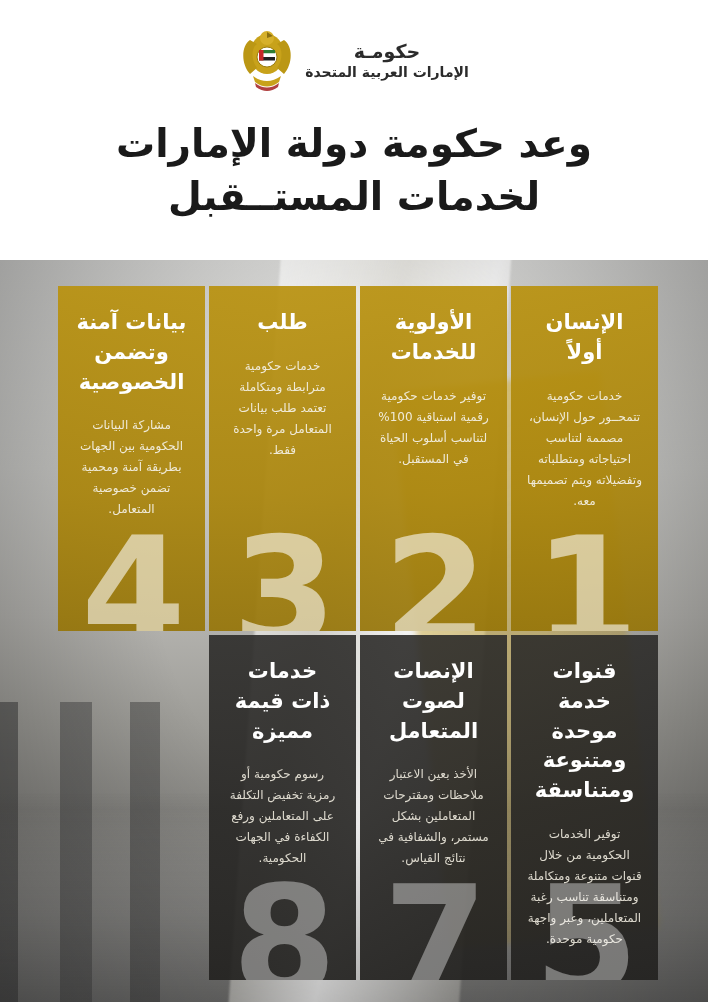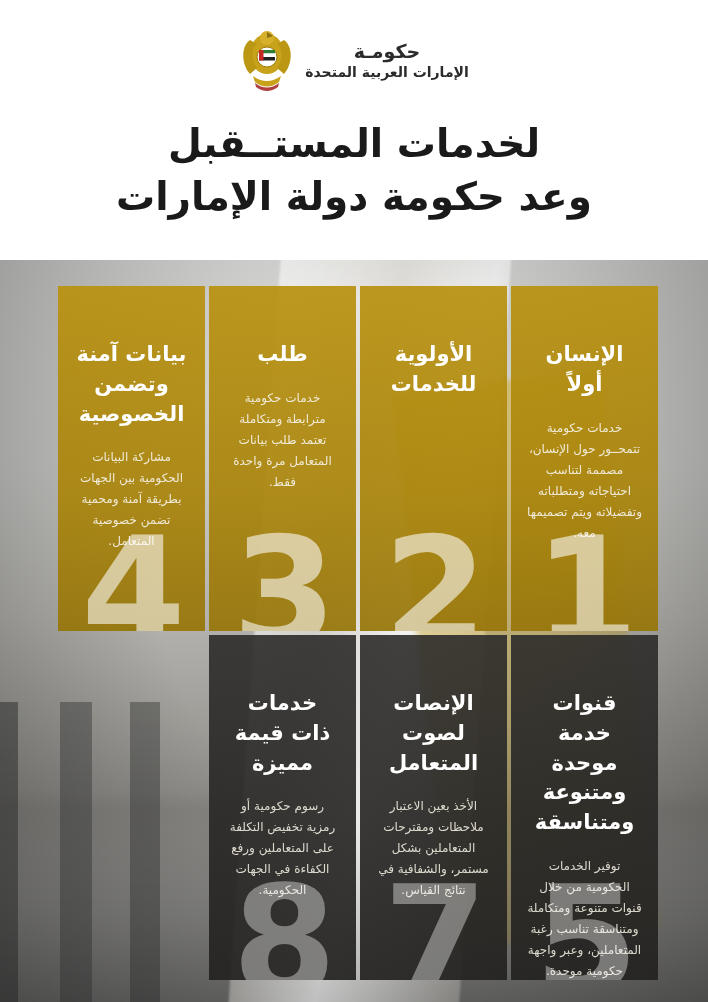--- a/index.html
+++ b/index.html
@@ -150,21 +150,20 @@
     background: linear-gradient(180deg, rgba(45,44,42,.90) 0%, rgba(35,34,32,.92) 100%);
   }
   .cell .title {
     color: #ffffff;
     font-weight: bold;
     font-size: 21px;
     line-height: 1.42;
     text-align: center;
     direction: rtl;
     margin-bottom: 18px;
-    margin-top: 32px;
   }
   .cell .desc {
     color: #f3efe2;
     font-size: 12px;
     line-height: 1.75;
     text-align: center;
     direction: rtl;
     opacity: .95;
   }
   .cell.dark .desc { color: #e6e2d6; }
@@ -217,22 +216,22 @@
         <rect x="20" y="31" width="16" height="3.5" fill="#212121"></rect>
         <rect x="20" y="24" width="4.5" height="10.5" fill="#c62828"></rect>
 
         <path d="M14 50 Q28 60 42 50 L40 56 Q28 65 16 56 Z" fill="#c8a21a"></path>
         <path d="M16 57 Q28 66 40 57 L39 61 Q28 69 17 61 Z" fill="#b04040"></path>
       </svg>
     </div>
   </div>
 
   <div class="main-title">
+    <span class="ln">وعد حكومة دولة الإمارات</span>
     <span class="ln">لخدمات المستــقبل</span>
-    <span class="ln">وعد حكومة دولة الإمارات</span>
   </div>
 </div>
 
 <div class="poster">
   <div class="bg-sky"></div>
   <div class="bg-city"></div>
   <div class="bg-flagwhite"></div>
   <div class="bg-flaggold"></div>
   <div class="bg-vignette"></div>
 
@@ -245,20 +244,21 @@
       </div>
       <div class="desc">خدمات حكومية تتمحــور حول الإنسان، مصممة لتناسب احتياجاته ومتطلباته وتفضيلاته ويتم تصميمها معه.</div>
       <div class="num">1</div>
     </div>
 
     <div class="cell gold">
       <div class="title">
         <div>الأولوية</div>
         <div>للخدمات</div>
       </div>
+      <div class="desc">توفير خدمات حكومية رقمية استباقية 100% لتناسب أسلوب الحياة في المستقبل.</div>
       <div class="num">2</div>
     </div>
 
     <div class="cell gold">
       <div class="title">
         <div>طلب</div>
       </div>
       <div class="desc">خدمات حكومية مترابطة ومتكاملة تعتمد طلب بيانات المتعامل مرة واحدة فقط.</div>
       <div class="num">3</div>
     </div>

